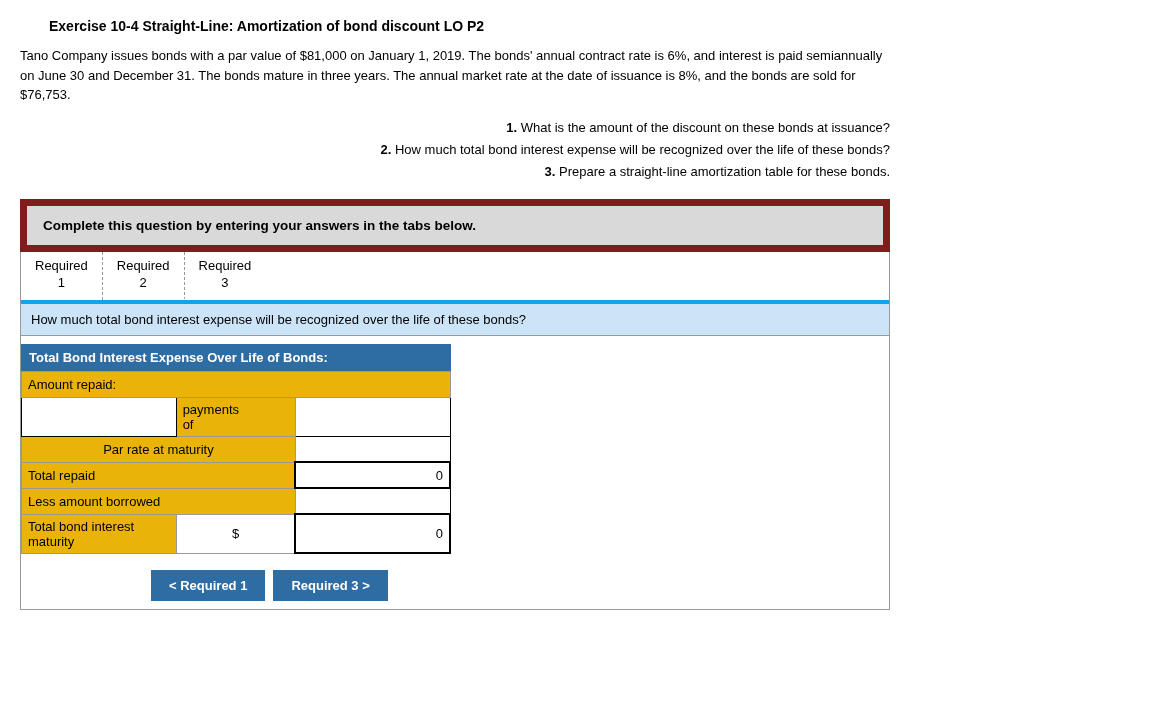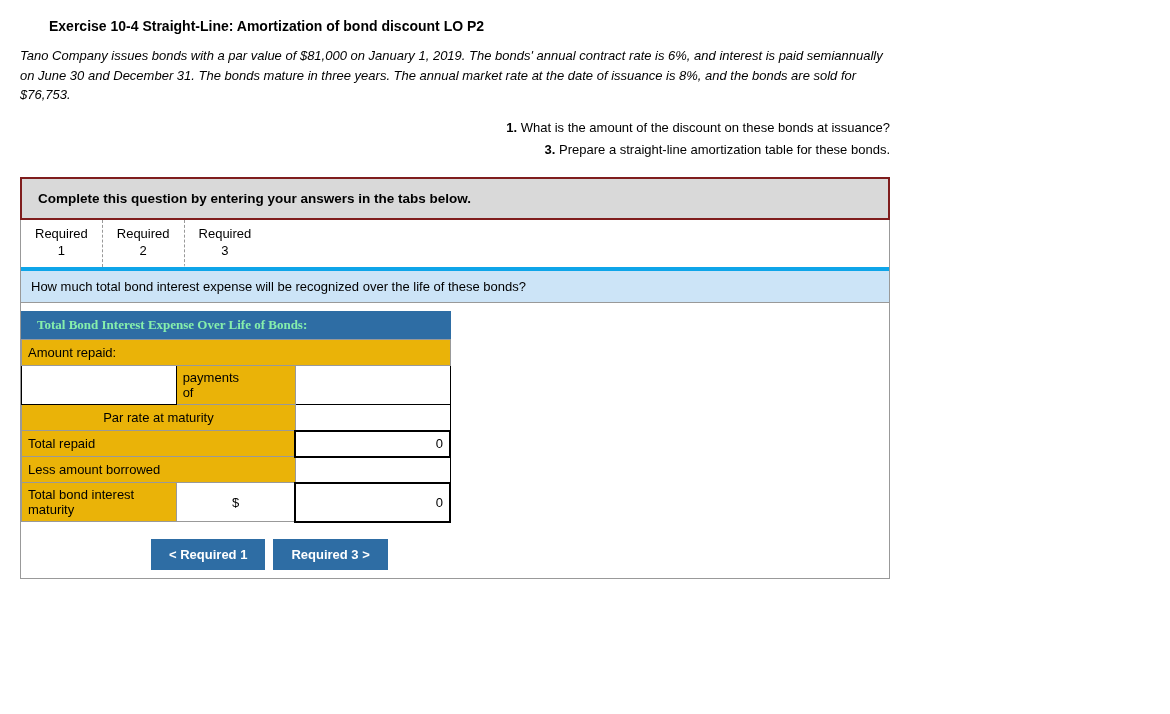--- a/index.html
+++ b/index.html
@@ -16,32 +16,31 @@
       font-weight: bold;
       font-size: 14px;
       margin-bottom: 12px;
       padding-left: 29px;
     }
     .description {
       font-size: 13px;
       line-height: 1.5;
       margin-bottom: 12px;
       max-width: 870px;
-      font-style: italic;
     }
     .questions {
       font-size: 13px;
       line-height: 1.7;
       margin-bottom: 16px;
       max-width: 870px;
     }
     .questions p { margin: 0; text-align: right; }
     .complete-banner {
       background: #d9d9d9;
-      border: 2px solid #7f1d1d;
+      border: 7px solid #7f1d1d;
       padding: 12px 16px;
       font-weight: bold;
       font-size: 13.5px;
       max-width: 870px;
       margin-bottom: 0;
     }
     .tabs-container {
       max-width: 870px;
       border: 1px solid #999;
       border-top: none;
@@ -72,26 +71,25 @@
       padding: 8px 10px;
       font-size: 13px;
       border-bottom: 1px solid #999;
     }
     .table-section {
       padding: 8px 0 0 0;
       max-width: 430px;
     }
     .section-header {
       background: #2e6da4;
-      color: #86efac;
-      font-weight: bold;
-      font-size: 13px;
-      padding: 6px 16px;
+      color: #ffffff;
+      font-weight: bold;
+      font-size: 13px;
+      padding: 6px 8px;
       margin-bottom: 0;
-      font-family: Liberation Serif, serif;
     }
     .data-table {
       width: 100%;
       border-collapse: collapse;
       font-size: 13px;
     }
     .data-table td {
       border: 1px solid #999;
       padding: 4px 6px;
       height: 26px;
@@ -143,20 +141,21 @@
   </style>
 </head>
 <body>
 
 <div class="exercise-title">Exercise 10-4 Straight-Line: Amortization of bond discount LO P2</div>
 
 <div class="description">Tano Company issues bonds with a par value of $81,000 on January 1, 2019. The bonds' annual contract rate is 6%, and interest is paid semiannually on June 30 and December 31. The bonds mature in three years. The annual market rate at the date of issuance is 8%, and the bonds are sold for $76,753.</div>
 
 <div class="questions">
   <p><strong>1.</strong> <span>What is the amount of the discount on these bonds at issuance?</span></p>
+  <p><strong>2.</strong> <span>How much total bond interest expense will be recognized over the life of these bonds?</span></p>
   <p><strong>3.</strong> <span>Prepare a straight-line amortization table for these bonds.</span></p>
 </div>
 
 <div class="complete-banner">Complete this question by entering your answers in the tabs below.</div>
 
 <div class="tabs-container">
   <div class="tabs-row">
     <div class="tab" style="white-space:pre-line;">Required
 1</div>
     <div class="tab active" style="white-space:pre-line; border-bottom: 2px solid #fff;">Required

